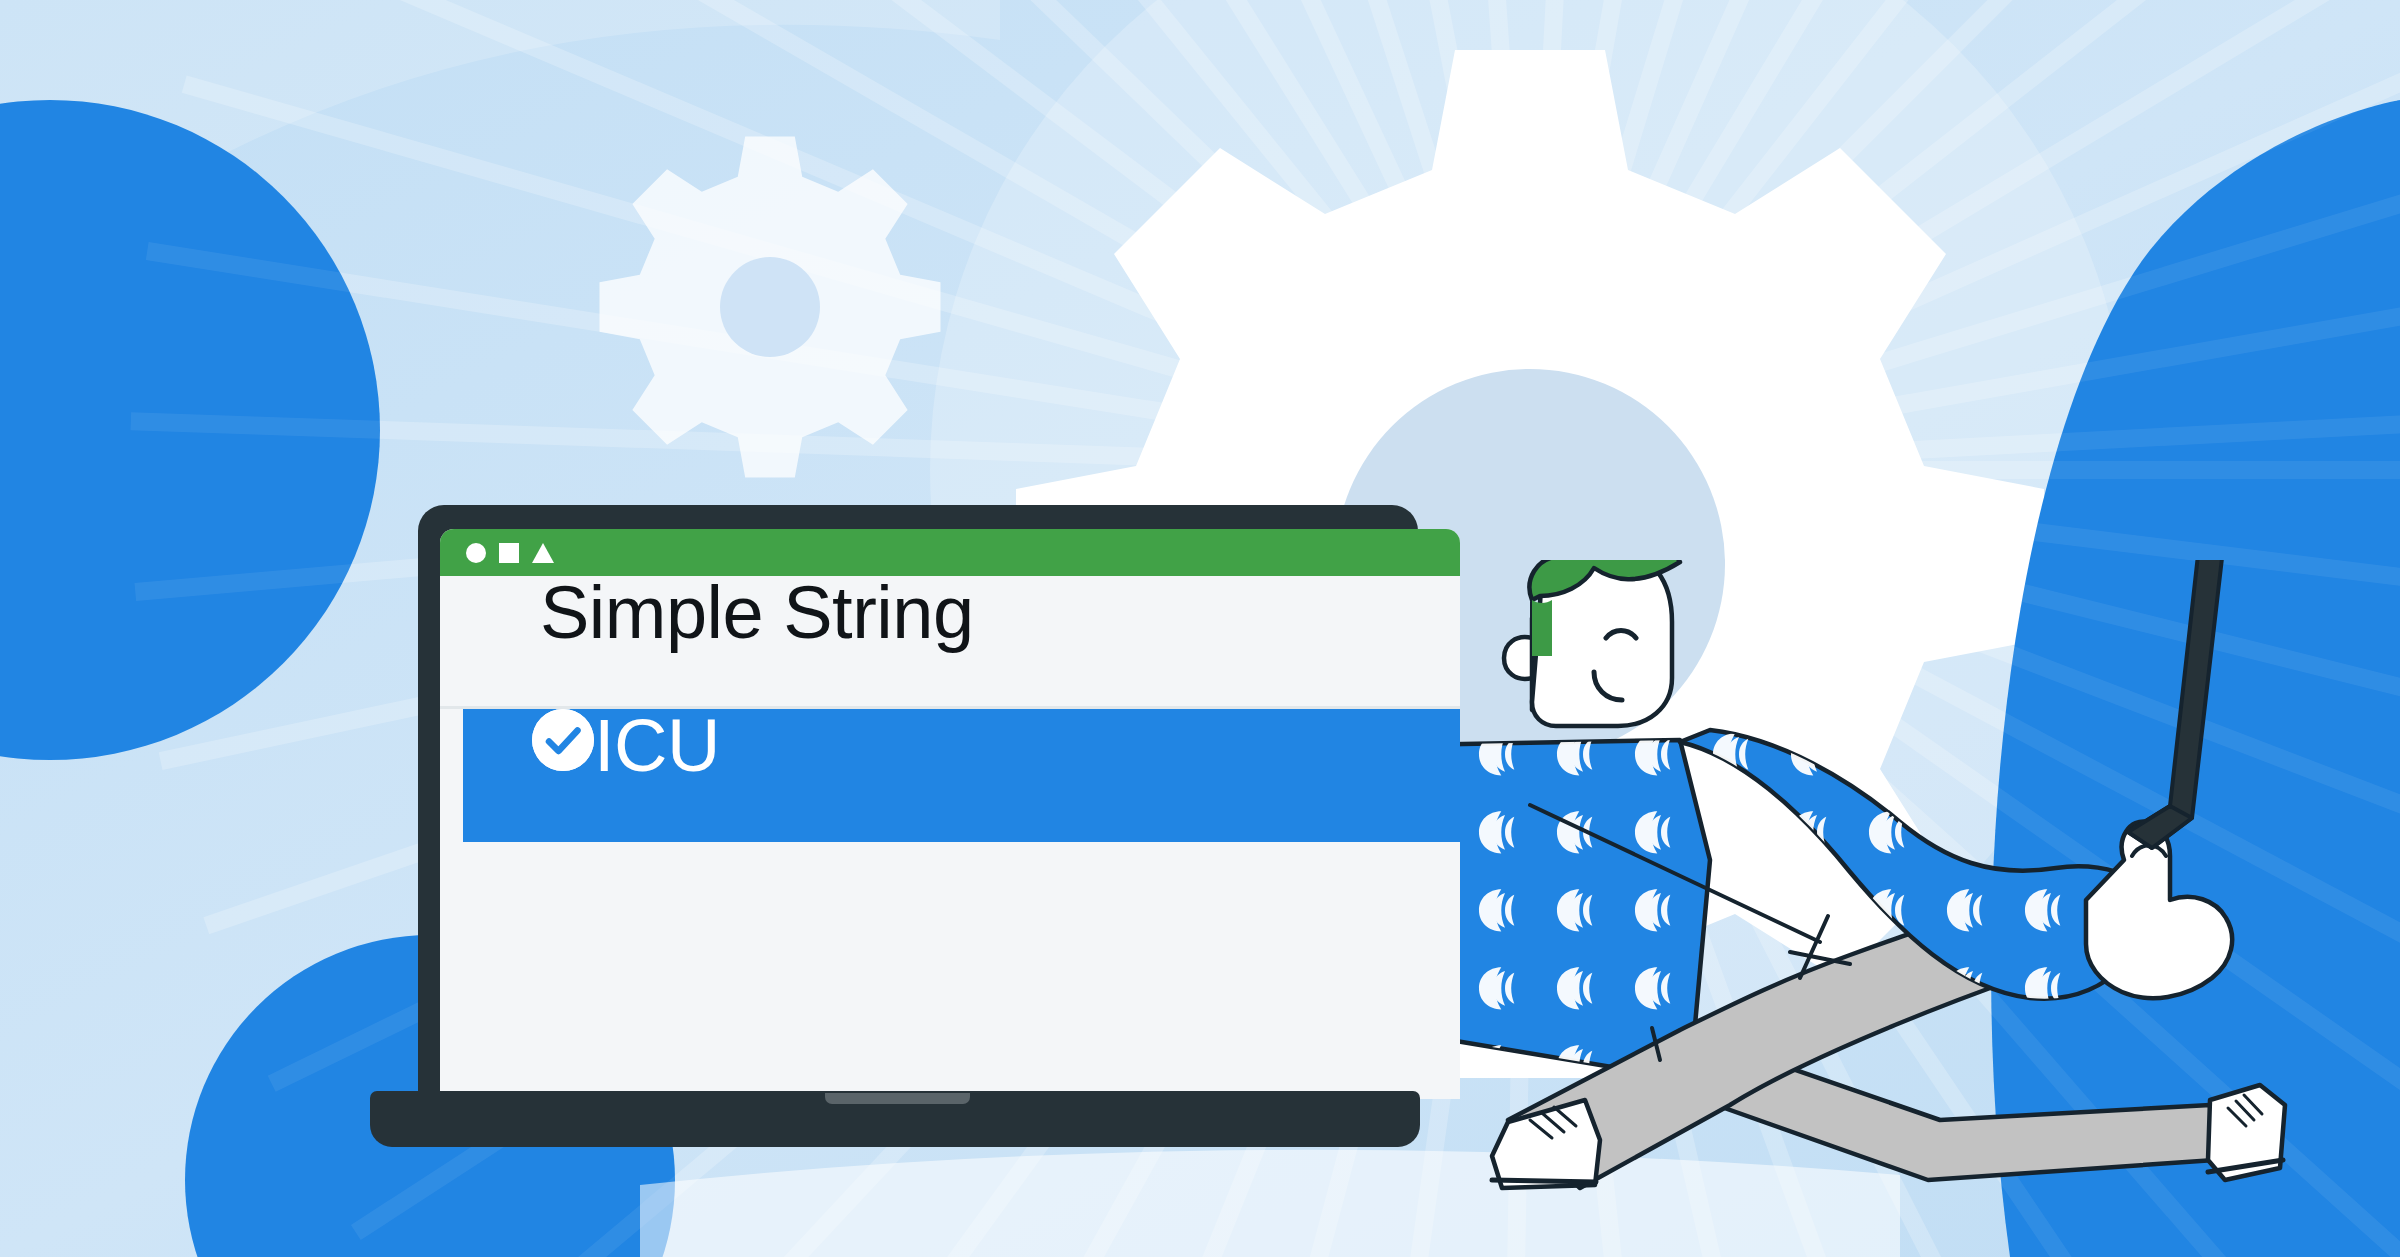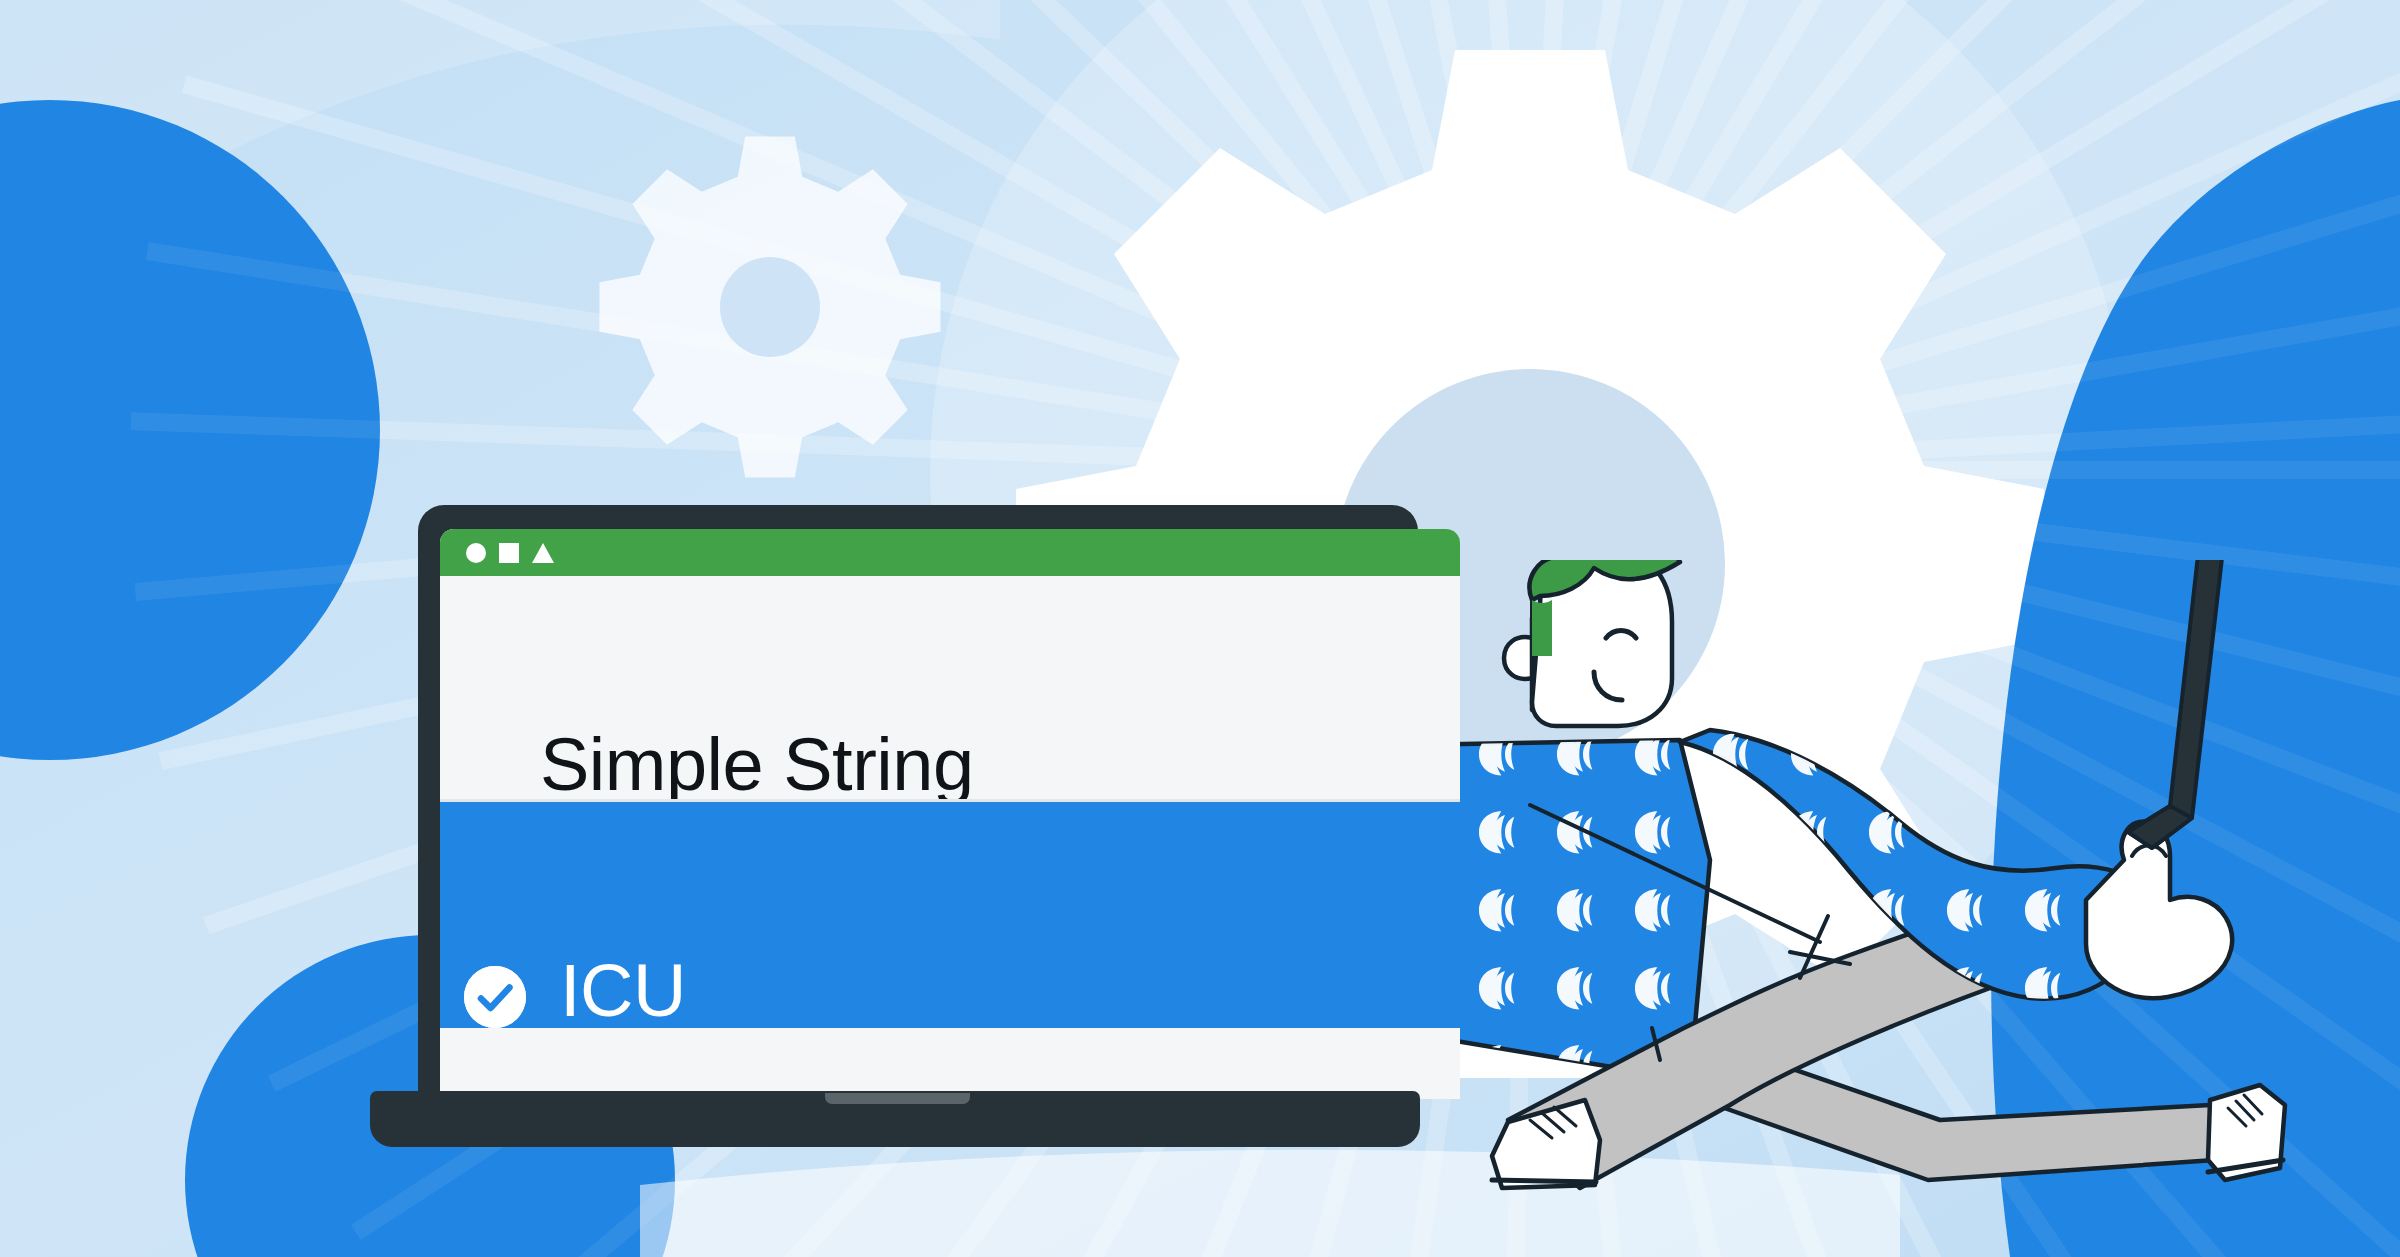--- a/index.html
+++ b/index.html
@@ -76,45 +76,45 @@
     width: 0; height: 0;
     border-left: 11px solid transparent;
     border-right: 11px solid transparent;
     border-bottom: 20px solid #ffffff;
   }
 
   .option-list {
     background: #f4f6f8;
   }
   .option-row {
-    height: 226px;
+    height: 133px;
     display: flex;
-    align-items: flex-end;
+    align-items: flex-start;
     padding-left: 100px;
     box-sizing: border-box;
     position: relative;
   }
   .option-row.divider::after {
     content: "";
     position: absolute;
     left: 0; right: 0; bottom: 0;
     height: 3px;
     background: #e2e7ea;
   }
   .option-row .label {
     font-size: 74px;
     color: #101418;
     font-weight: 400;
     letter-spacing: -0.5px;
     line-height: 1;
   }
   .option-row.selected {
     background: #2185e3;
-    padding-left: 24px;
-    gap: 34px;
+    padding-left: 69px;
+    margin-left: 23px;
   }
   .option-row.selected .label {
     color: #ffffff;
   }
   .check-badge {
     width: 62px;
     height: 62px;
     border-radius: 50%;
     background: #ffffff;
     display: flex;

